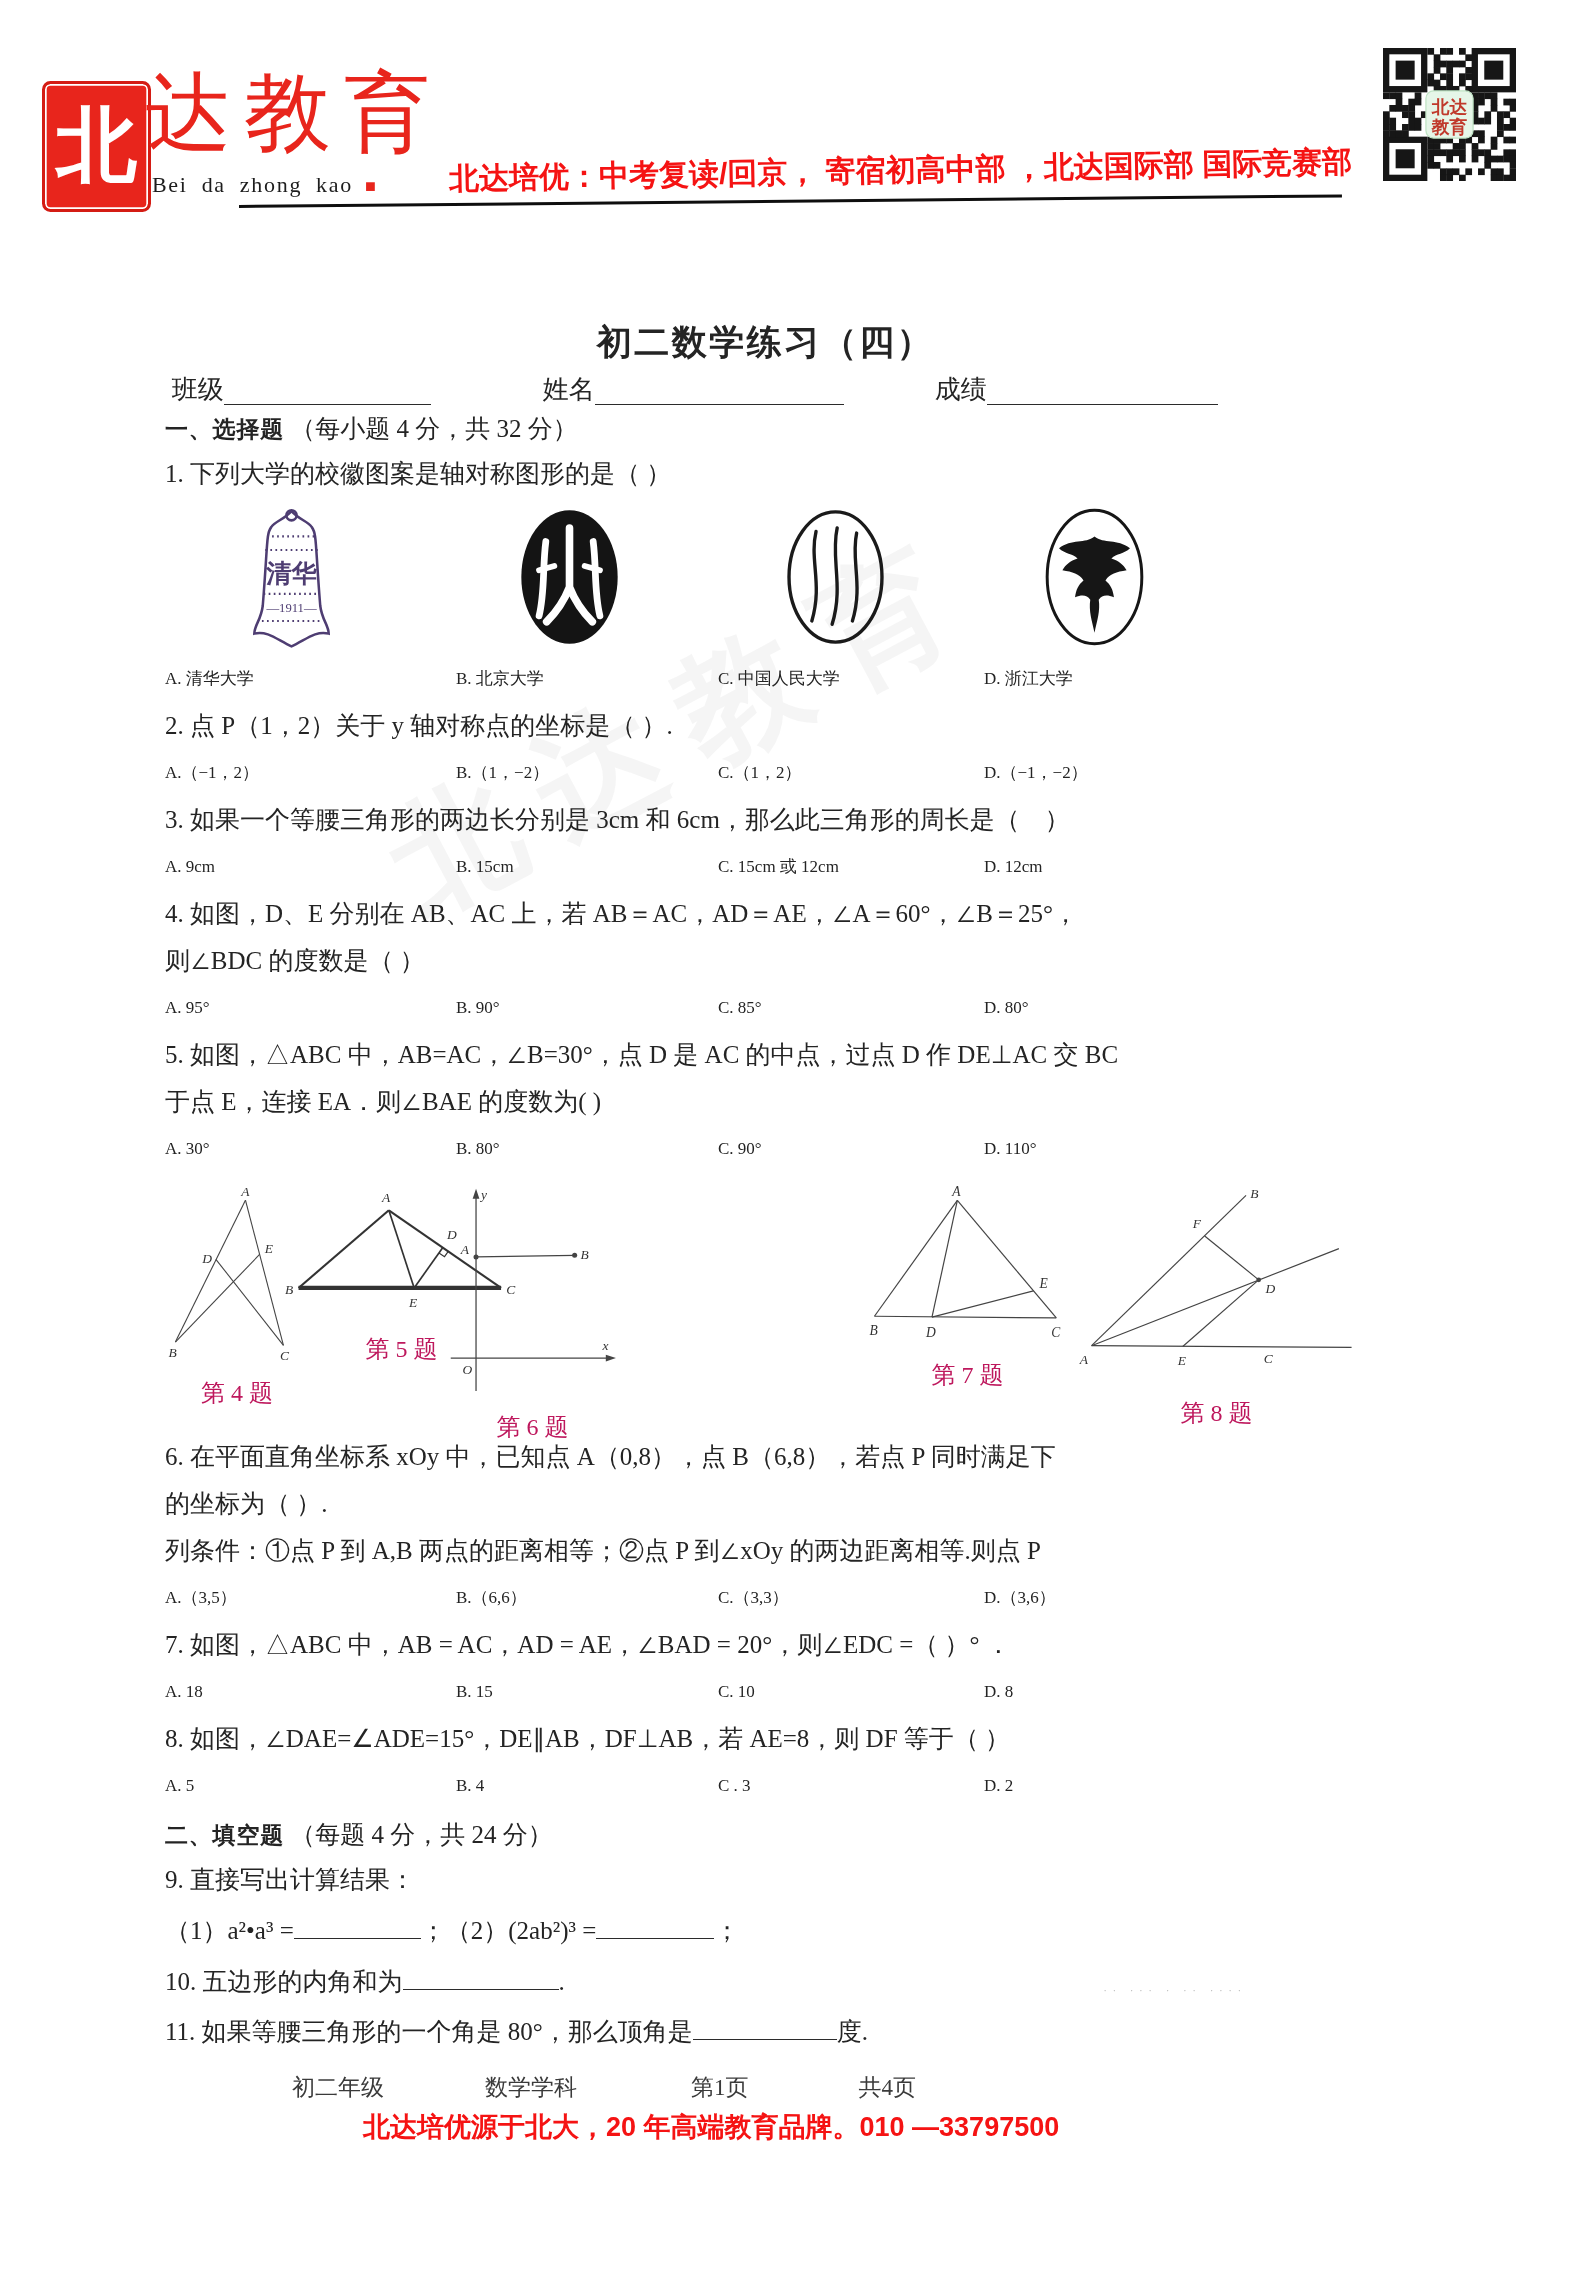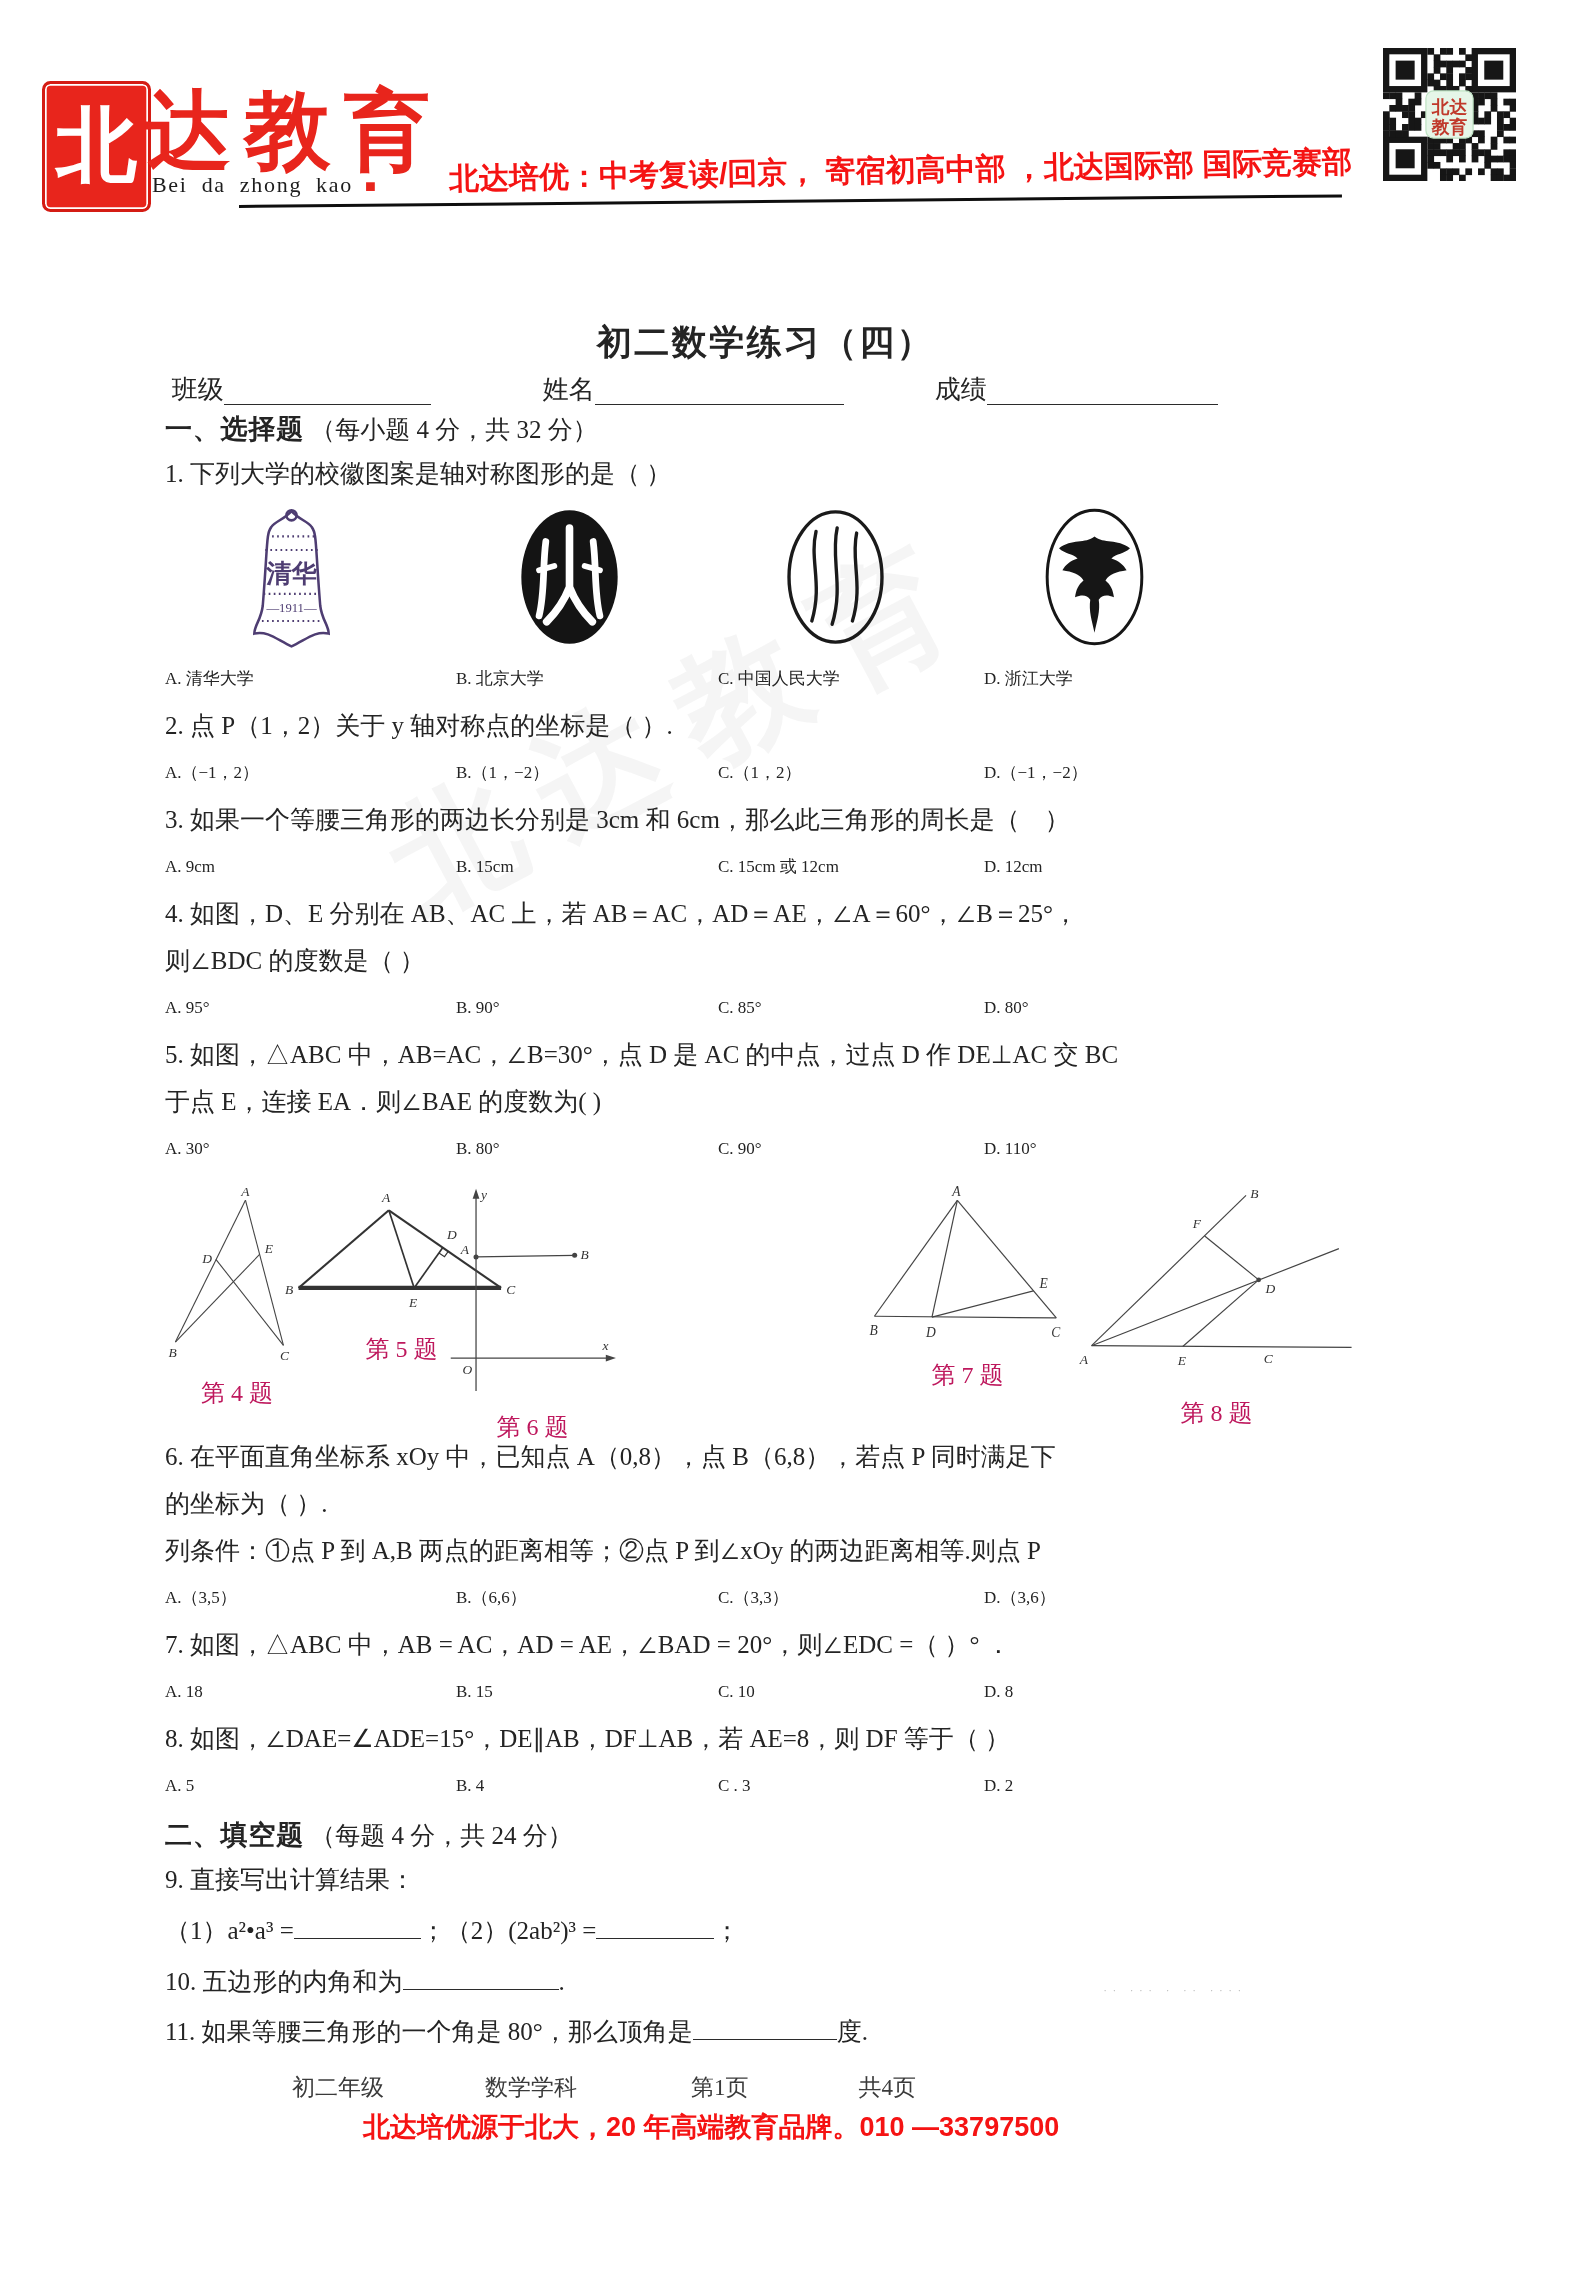--- a/index.html
+++ b/index.html
@@ -3,40 +3,40 @@
 <meta charset="utf-8">
 <style>
   html,body{margin:0;padding:0;background:#d8d8d8;}
   .page{position:relative;width:1597px;height:2295px;background:#ffffff;overflow:hidden;
         font-family:"Liberation Serif",serif;color:#242424;}
   
   .seal{position:absolute;left:42px;top:81px;width:103px;height:125px;background:#e8251c;
         border:3.4px solid #d41c14;border-radius:8.4px;display:flex;align-items:center;justify-content:center;
         box-shadow:0 0 0 1.7px #fff inset;}
   .seal span{color:#fff;font-size:81px;font-weight:700;line-height:1;}
-  .brand-script{position:absolute;left:145px;top:84px;font-size:86px;font-weight:700;color:#e8251c;
+  .brand-script{position:absolute;left:145px;top:66px;font-size:86px;font-weight:400;color:#e8251c;
         letter-spacing:13.5px;line-height:1.1;white-space:nowrap;}
   .brand-sub{position:absolute;left:152px;top:172px;font-size:22px;color:#1d1d1d;letter-spacing:1.7px;word-spacing:6.8px;}
   .brand-sub .mark{color:#e8251c;font-size:18px;margin-left:12px;}
   .slogan{position:absolute;left:449px;top:159px;font-size:30px;font-weight:700;color:#f51313;
         font-family:"Liberation Sans",sans-serif;white-space:nowrap;transform:rotate(-1.1deg);transform-origin:left center;}
   .header-rule{position:absolute;left:239px;top:205px;width:1103px;height:3.4px;background:#0e0e0e;
         transform:rotate(-0.55deg);transform-origin:left center;}
   .qr{position:absolute;left:1383px;top:48px;width:133px;height:133px;}
   .watermark{position:absolute;left:363px;top:642px;font-size:127px;font-weight:700;letter-spacing:34px;
         color:rgba(110,110,110,0.07);transform:rotate(-28deg);white-space:nowrap;}
   
   .content{position:absolute;left:165px;top:322px;width:1201px;}
   .title{font-size:35px;font-weight:700;text-align:center;margin:0 0 8.4px;letter-spacing:2.5px;line-height:41px;}
   .fields{display:flex;align-items:flex-end;height:34px;margin:0 0 6.8px;font-size:26px;line-height:30px;}
   .blank{display:inline-block;border-bottom:1.7px solid #2b2b2b;height:25px;}
   .fields .g1{margin-left:6.8px;} .fields .g2{margin-left:112px;} .fields .g3{margin-left:91px;}
   .fields .u1{width:207px;} .fields .u2{width:249px;} .fields .u3{width:231px;}
   .sec{font-size:25px;margin:0 0 12px;line-height:34px;}
-  .sec b{font-size:27px;letter-spacing:0.8px;}
+  .sec b{font-size:23px;letter-spacing:0.8px;}
   .qline{font-size:25px;line-height:30px;margin:0 0 17px;white-space:nowrap;}
   .opts{display:grid;grid-template-columns:291px 262px 266px auto;font-size:17px;line-height:30px;margin:0 0 17px;}
   .logos{position:relative;height:142px;margin:0 0 16px;}
   .logos svg{position:absolute;top:0;}
   .figrow{position:relative;height:247px;margin:21px 0 10px;}
   .figwrap{position:absolute;display:flex;flex-direction:column;align-items:center;}
   .figcap{font-size:24px;margin-top:13px;color:#be185d;}
   .fig-label{font-size:16px;font-style:italic;fill:#333;}
   .formula{font-size:25px;line-height:37px;margin:0 0 15px;}
   .footrow{display:flex;font-size:23px;color:#3a3a3a;margin-top:25px;padding-left:127px;}

